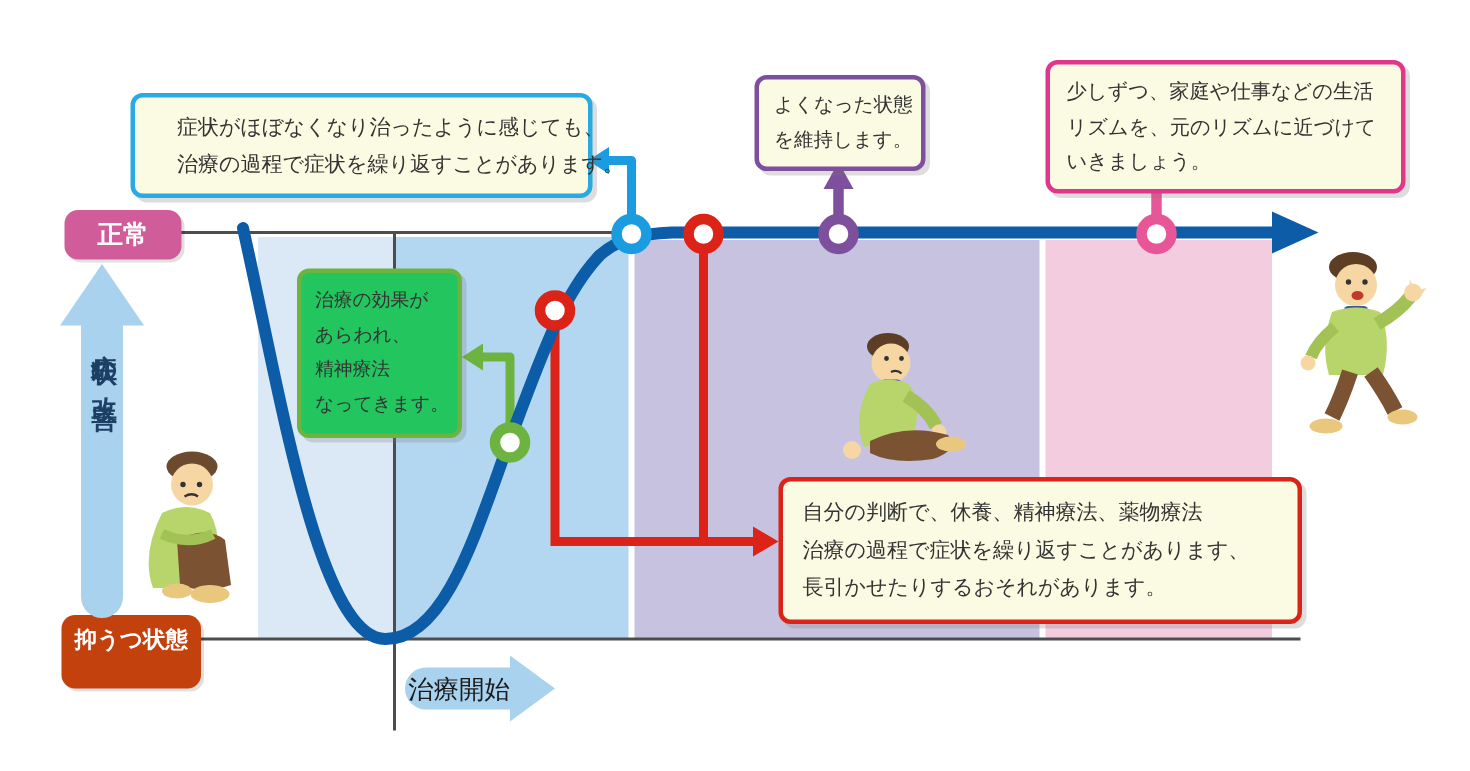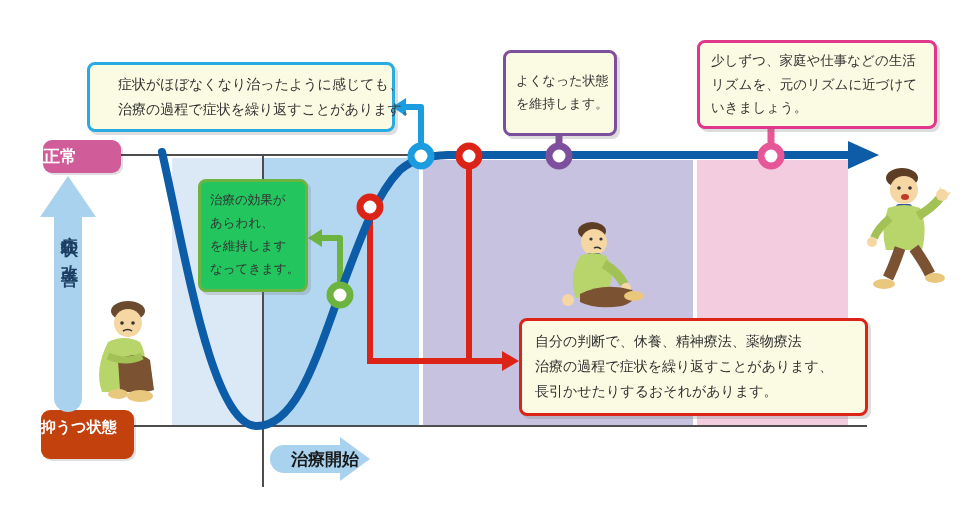--- a/index.html
+++ b/index.html
@@ -16,51 +16,51 @@
   .band-3 { left:423px; top:160px; height:266px; width:270px; background:#c7c2df; }
   .band-4 { left:697px; top:160px; height:266px; width:151px; background:#f3cce0; }
   
   .hline { position:absolute; background:#4d4d4d; }
   .normal-line   { left:118px; top:154px; width:316px; height:2px; }
   .base-line     { left:50px;  top:425px; width:817px; height:2px; }
   .vaxis-line    { position:absolute; left:262px; top:155px; width:2px; height:332px; background:#4d4d4d; }
   
   #overlay { position:absolute; left:0; top:0; width:980px; height:514px; }
   
-  .badge { position:absolute; color:#fff; font-weight:bold; 
+  .badge { position:absolute; color:#fff; font-weight:bold; text-align:center;
            border-radius:9px; box-shadow:2px 2px 0 rgba(0,0,0,.12); }
   .badge-normal { left:43px; top:140px; width:78px; height:33px; line-height:33px;
                   font-size:17px; background:#d05c99; }
   .badge-depressed { left:41px; top:410px; width:93px; height:49px; line-height:33px;
                      font-size:15px; background:#c2410c; }
   
   .imp-arrow-head { position:absolute; left:40px; top:176px; width:0; height:0;
     border-left:28px solid transparent; border-right:28px solid transparent;
     border-bottom:41px solid #a8d2ee; }
   .imp-arrow-shaft { position:absolute; left:54px; top:215px; width:28px; height:197px;
     background:#a8d2ee; border-radius:0 0 14px 14px; }
   .imp-label { position:absolute; left:58px; top:223px; writing-mode:vertical-rl;
     font-size:17px; font-weight:bold; color:#1c3f63; letter-spacing:3px; }
   
   .ts-body { position:absolute; left:270px; top:445px; width:70px; height:28px;
     background:#a8d2ee; border-radius:14px 0 0 14px; }
   .ts-head { position:absolute; left:340px; top:437px; width:0; height:0;
     border-top:22px solid transparent; border-bottom:22px solid transparent;
     border-left:30px solid #a8d2ee; }
-  .ts-label { position:absolute; left:291px; top:448px; font-size:17px;
-    font-weight:bold; color:#1a1a1a; }
+  .ts-label { position:absolute; left:272px; top:448px; font-size:17px;
+    font-weight:normal; color:#1a1a1a; }
   
   .callout { position:absolute; background:#fbfae2; border-radius:8px;
     color:#333; box-shadow:3px 3px 0 rgba(120,120,120,.25); }
   .callout .ln { white-space:nowrap; }
   .co-relapse { left:87px; top:62px; width:308px; padding:7px 28px;
     border:3px solid #29abe2; font-size:14px; line-height:1.8; }
   .co-effect  { left:198px; top:179px; width:110px; padding:7px 9px;
     border:3px solid #6cb33f; font-size:12.5px; line-height:1.85; background:#22c55e; }
-  .co-maintain{ left:503px; top:50px; width:114px; padding:17px 10px;
+  .co-maintain{ left:503px; top:50px; width:114px; padding:6px 10px;
     border:3px solid #7e4f9d; font-size:13px; line-height:1.75; }
   .co-rhythm  { left:697px; top:40px; width:240px; padding:6px 11px;
     border:3px solid #e0368c; font-size:13.5px; line-height:1.75; }
   .co-warning { left:519px; top:318px; width:349px; padding:8px 13px;
     border:3px solid #dc2317; font-size:14px; line-height:1.8; }
 </style>
 </head>
 <body>
 
 <div id="stage">
@@ -174,21 +174,21 @@
   <div class="ts-label">治療開始</div>
 
   <div class="callout co-relapse">
     <div class="ln">症状がほぼなくなり治ったように感じても、</div>
     <div class="ln">治療の過程で症状を繰り返すことがあります。</div>
   </div>
 
   <div class="callout co-effect">
     <div class="ln">治療の効果が</div>
     <div class="ln">あらわれ、</div>
-    <div class="ln">を維持します</div>
+    <div class="ln">精神療法</div>
     <div class="ln">なってきます。</div>
   </div>
 
   <div class="callout co-maintain">
     <div class="ln">よくなった状態</div>
     <div class="ln">を維持します。</div>
   </div>
 
   <div class="callout co-rhythm">
     <div class="ln">少しずつ、家庭や仕事などの生活</div>

